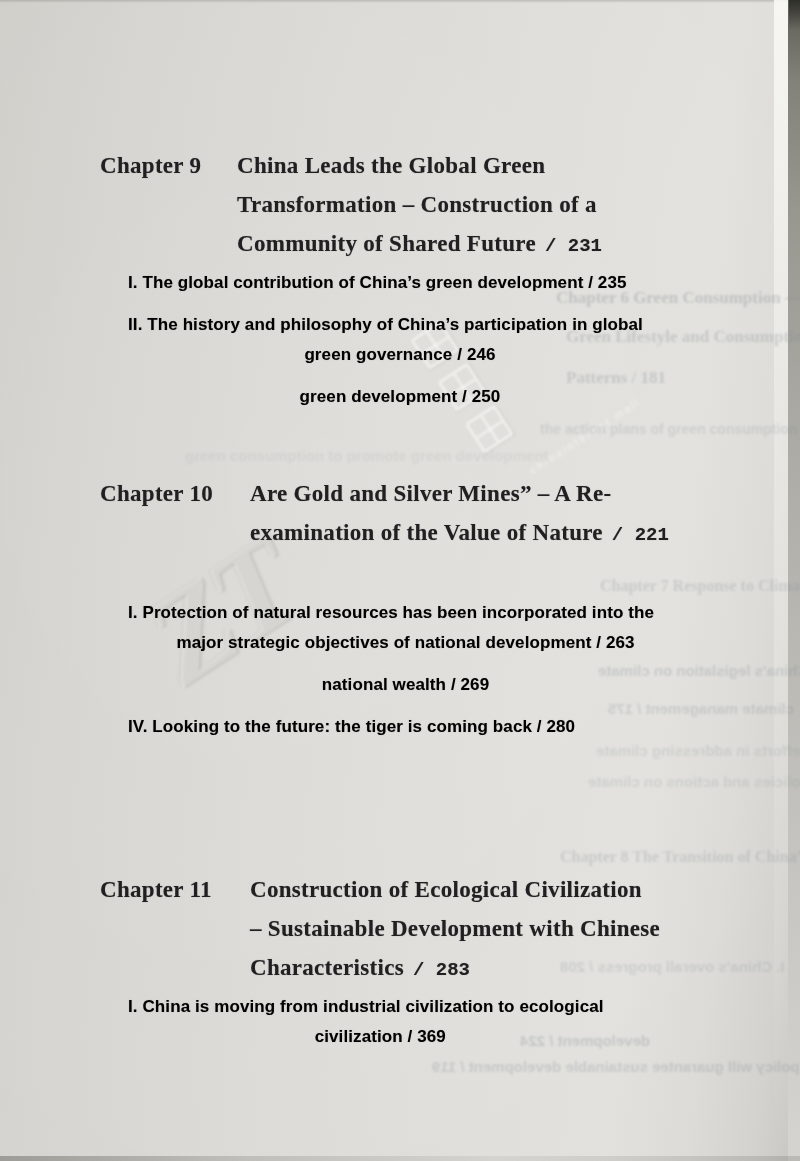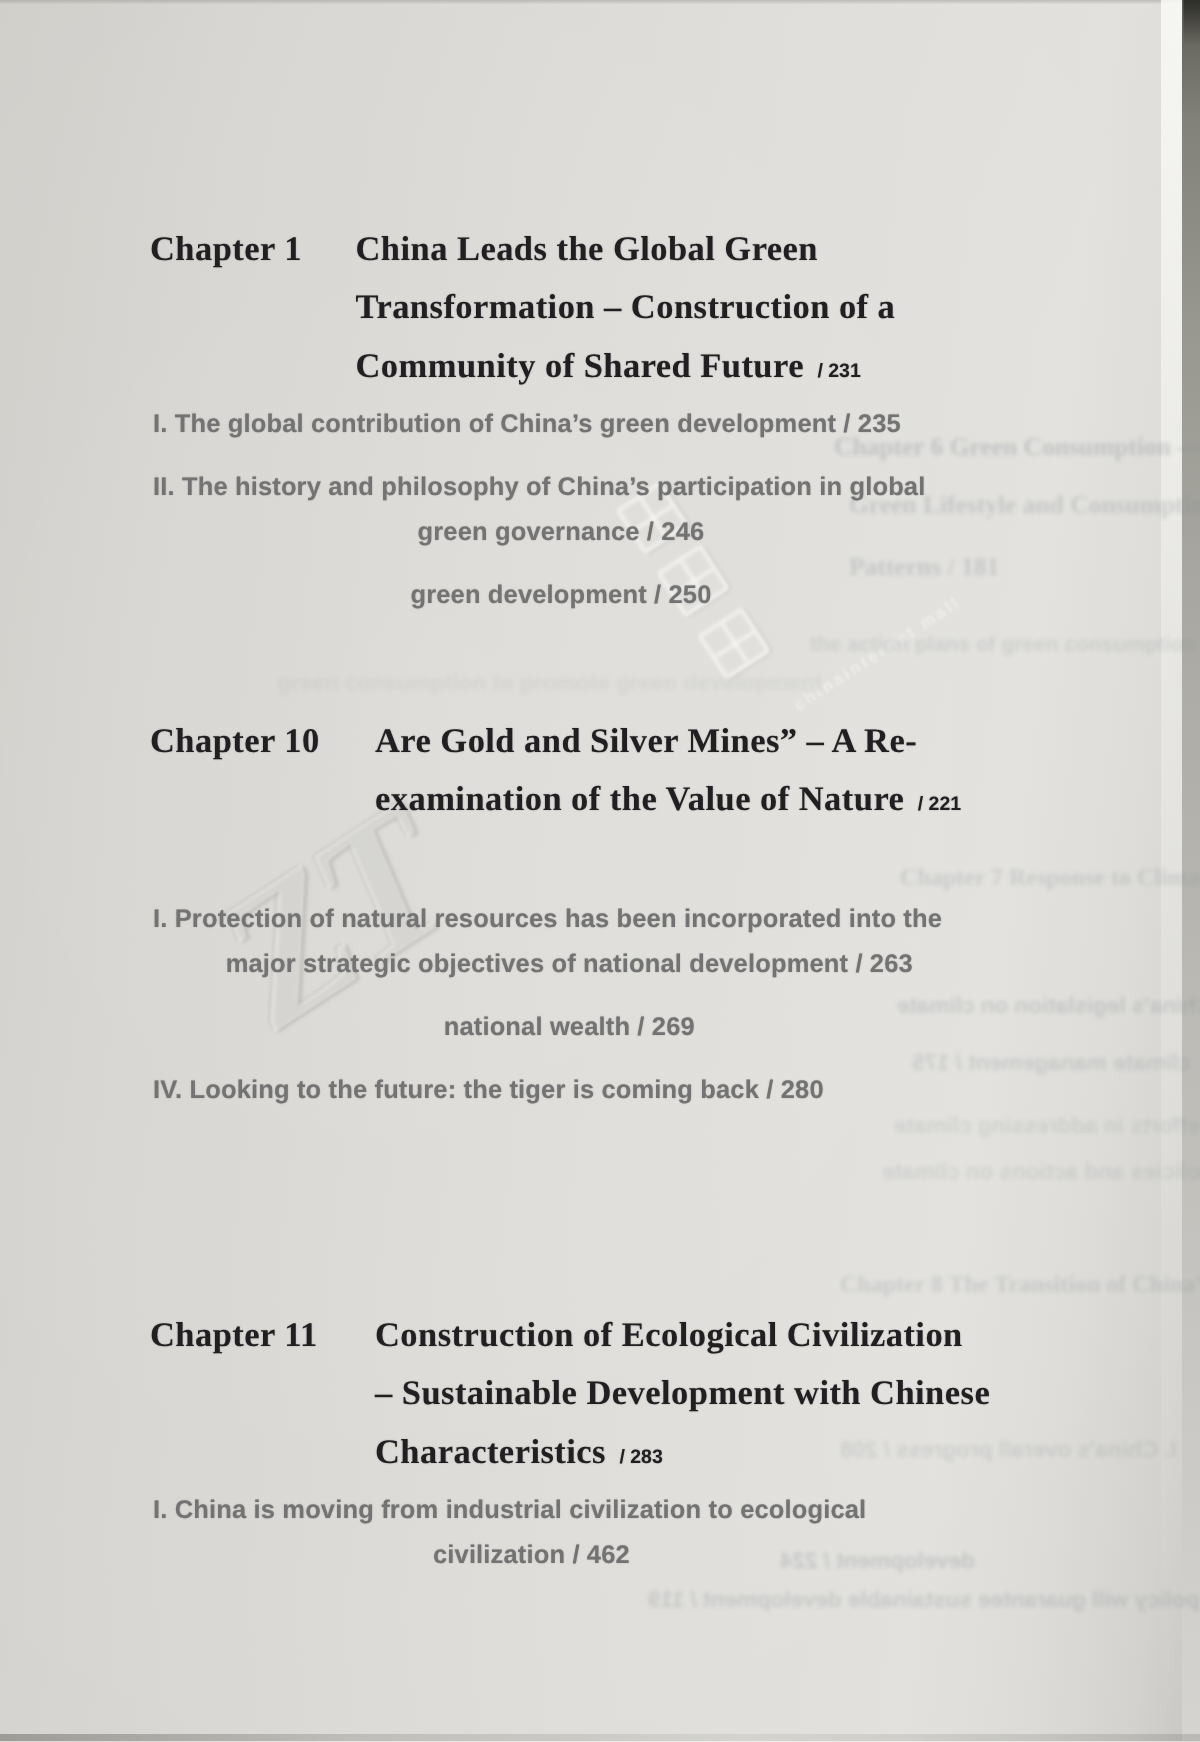--- a/index.html
+++ b/index.html
@@ -25,25 +25,25 @@
   
   .chapter{position:absolute;left:100px;color:#211f22;
     font-family:"Liberation Serif","DejaVu Serif",serif;font-weight:600;
     font-size:23px;line-height:39px;letter-spacing:0.3px;
     text-shadow:0 0 1px rgba(30,28,30,0.35);}
   .chapter .label{position:absolute;left:0;top:0;white-space:nowrap;}
   .ch-titles{white-space:nowrap;}
   #ch9 .ch-titles{margin-left:137px;}
   #ch10 .ch-titles,#ch11 .ch-titles{margin-left:150px;}
   #ch9{top:146px;} #ch10{top:474px;} #ch11{top:870px;}
-  .pagenum{font-family:Liberation Sans, sans-serif;
-    font-size:13px;font-weight:700;letter-spacing:0;margin-left:9px;margin-top:39px;}
+  .pagenum{font-family:Liberation Mono, monospace;
+    font-size:19px;font-weight:700;letter-spacing:0;margin-left:9px;margin-top:39px;}
 
   
-  .items{position:absolute;left:102px;color:#737373;font-weight:700;
+  .items{position:absolute;left:128px;color:#000000;font-weight:700;
     font-size:17px;line-height:30px;letter-spacing:0.1px;
     text-shadow:0 0 1px rgba(35,35,38,0.3);}
   #items9{top:268px;} #items10{top:598px;} #items11{top:992px;}
   .toc-item{margin-bottom:12px;}
   .item-line{white-space:nowrap;}
   .item-line.indent{padding-left:29px;text-align:center;}
 
   
   .ghost{position:absolute;white-space:nowrap;color:#828c94;
     filter:blur(1.3px);font-weight:700;}
@@ -108,21 +108,21 @@
 <div class="ghost mir g6">I. China’s legislation on climate</div>
 <div class="ghost mir g7">climate management / 175</div>
 <div class="ghost mir g8">II. China’s efforts in addressing climate</div>
 <div class="ghost mir g9">III. China’s policies and actions on climate</div>
 <div class="ghost serif g10">Chapter 8   The Transition of China’s Green</div>
 <div class="ghost mir g11">I. China’s overall progress / 208</div>
 <div class="ghost mir g12">development / 224</div>
 <div class="ghost mir g13">III. China’s policy will guarantee sustainable development / 119</div>
 
 <div class="chapter" id="ch9">
-  <span class="label">Chapter 1</span>
+  <span class="label">Chapter 9</span>
   <div class="ch-titles">
     <div class="h-line">China Leads the Global Green</div>
     <div class="h-line">Transformation – Construction of a</div>
     <div class="h-line"><span>Community of Shared Future</span><span class="pagenum">/ 231</span></div>
   </div>
 </div>
 <div class="items" id="items9">
   <div class="toc-item">
     <div class="item-line">I. The global contribution of China’s green development / 235</div>
   </div>
@@ -159,15 +159,15 @@
   <span class="label">Chapter 11</span>
   <div class="ch-titles">
     <div class="h-line">Construction of Ecological Civilization</div>
     <div class="h-line">– Sustainable Development with Chinese</div>
     <div class="h-line"><span>Characteristics</span><span class="pagenum">/ 283</span></div>
   </div>
 </div>
 <div class="items" id="items11">
   <div class="toc-item">
     <div class="item-line">I. China is moving from industrial civilization to ecological</div>
-    <div class="item-line indent">civilization / 462</div>
+    <div class="item-line indent">civilization / 369</div>
   </div>
 </div>
 
 </body></html>

